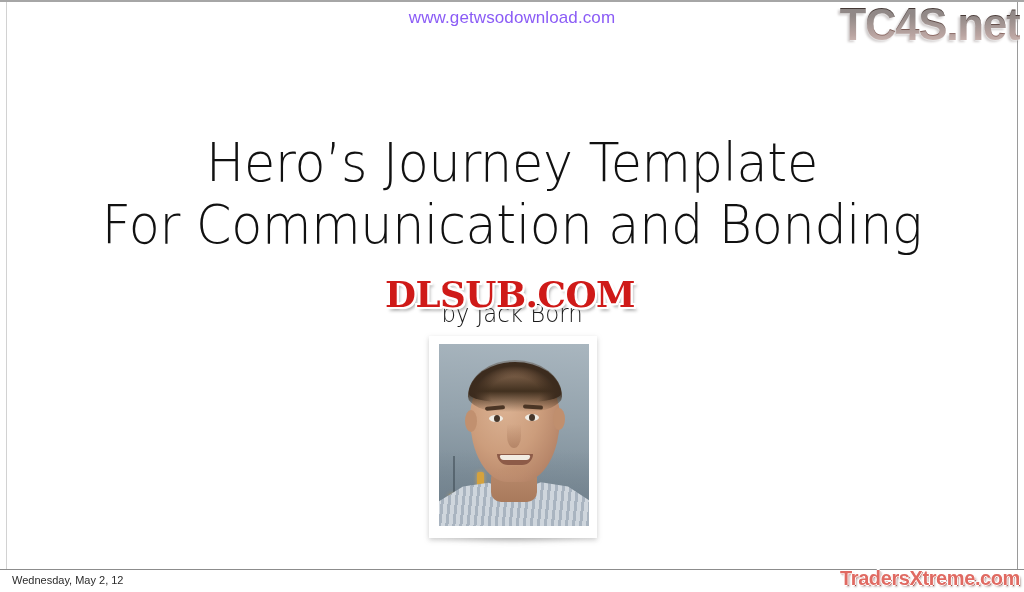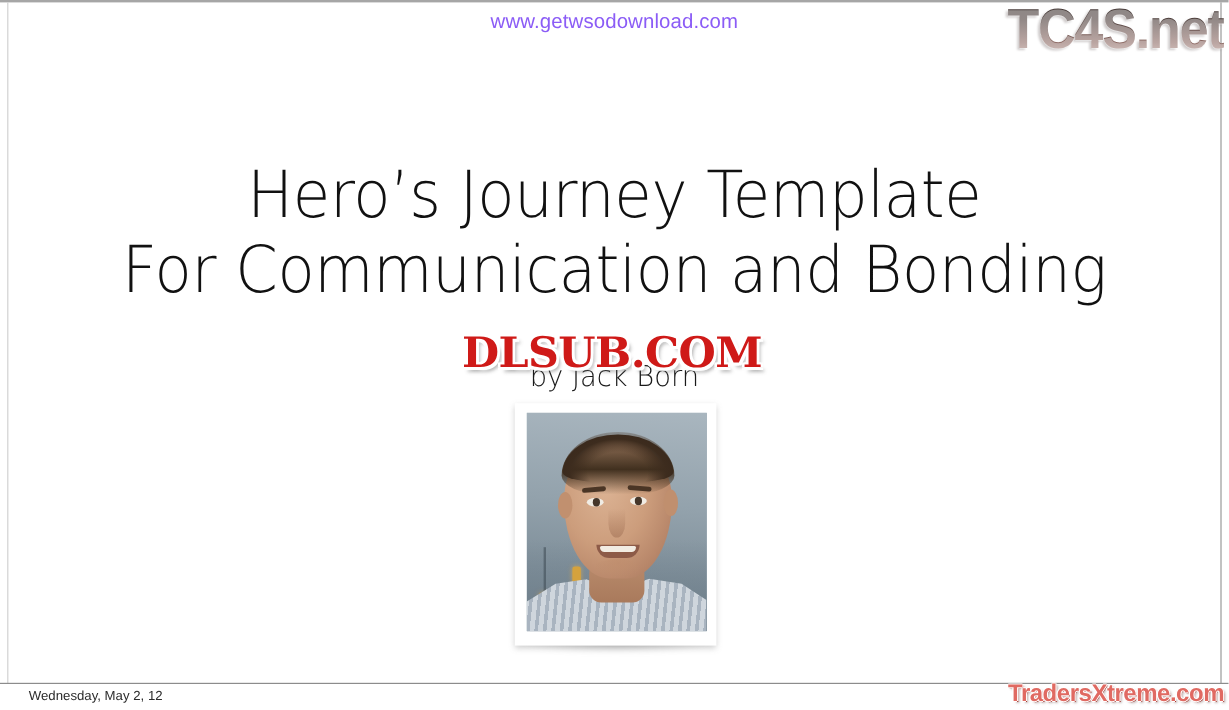--- a/index.html
+++ b/index.html
@@ -348,21 +348,21 @@
     position: absolute;
     left: 55px; top: 122px;
     width: 42px; height: 16px;
     border-radius: 50%;
     background: radial-gradient(ellipse at 50% 20%, rgba(190,140,108,0.55) 0%, rgba(180,130,100,0.0) 70%);
   }
 
   
   .footer-date {
     position: absolute;
-    left: 24px;
+    left: 12px;
     top: 574px;
     font-family: "Liberation Sans", sans-serif;
     font-size: 11px;
     color: #2b2b2b;
   }
   .traders {
     position: absolute;
     right: 4px;
     top: 566px;
     font-family: Liberation Sans, sans-serif;

